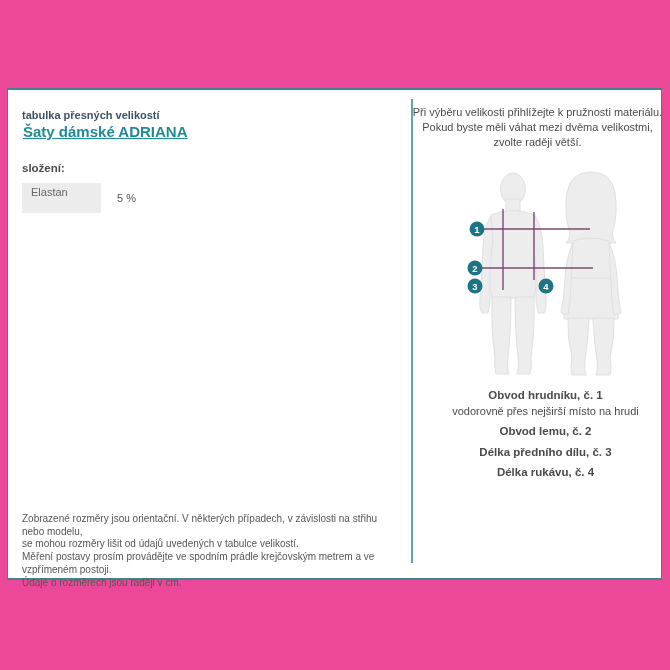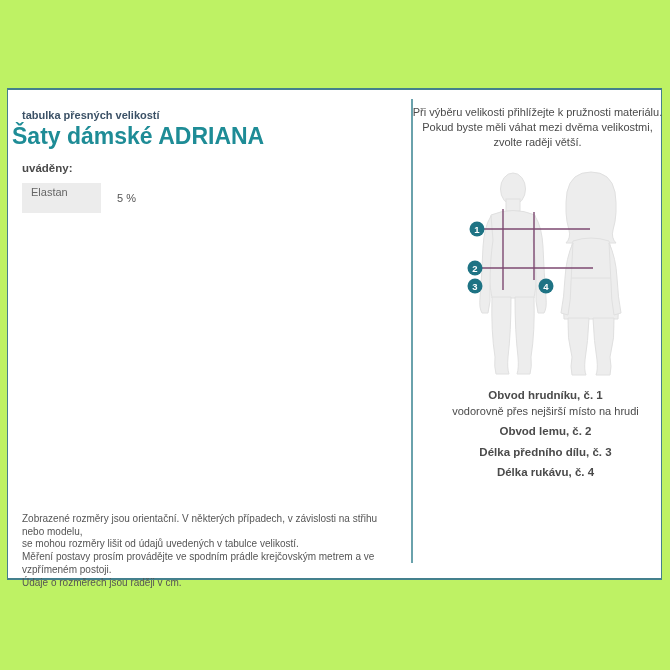--- a/index.html
+++ b/index.html
@@ -1,31 +1,31 @@
 <!DOCTYPE html>
 <html><head>
 <meta charset="utf-8">
 <style>
   * { margin:0; padding:0; box-sizing:border-box; }
   body { font-family:"Liberation Sans", sans-serif; background:#fff; }
-  .page { position:relative; width:670px; height:670px; background:#bef264; overflow:hidden; }
+  .page { position:relative; width:670px; height:670px; background:#ec4899; overflow:hidden; }
 
   .panel-box {
     position:absolute; left:7px; top:88px; width:655px; height:492px;
     background:#fff;
     border:1px solid #44808d; border-top:2px solid #44808d; border-bottom:2px solid #44808d;
   }
   .divider {
     position:absolute; left:403px; top:9px; width:2px; height:464px;
     background:#6aa2ac;
   }
 
   
   .subtitle { position:absolute; left:14px; top:19px; font-size:11px; font-weight:bold; color:#3b5166; }
-  .title    { position:absolute; left:4px; top:33px; font-size:23px; font-weight:bold; color:#1e8c96; }
+  .title    { position:absolute; left:15px; top:33px; font-size:15px; font-weight:bold; color:#1e8c96;text-decoration:underline; }
   .comp-label { position:absolute; left:14px; top:72px; font-size:11.5px; font-weight:bold; color:#4a4a4a; }
   .comp-table { position:absolute; left:14px; top:93px; width:200px; }
   .comp-row { display:flex; align-items:center; margin-bottom:3px; }
   .comp-cell-label {
     width:79px; height:30px; background:#ececec; color:#666;
     font-size:11px; line-height:18px; padding-left:9px;
   }
   .comp-cell-value { margin-left:16px; font-size:11px; color:#555; }
   .disclaimer { position:absolute; left:14px; top:423px; width:380px; font-size:10px; line-height:12.7px; color:#555; }
 
@@ -40,21 +40,21 @@
 </style>
 </head>
 <body>
 
 <div class="page">
   <div class="panel-box">
     <div class="divider"></div>
 
     <div class="subtitle">tabulka přesných velikostí</div>
     <div class="title">Šaty dámské ADRIANA</div>
-    <div class="comp-label">uváděny:</div>
+    <div class="comp-label">složení:</div>
 
     <div class="comp-table">
       <div class="comp-row">
         <div class="comp-cell-label">Elastan</div>
         <div class="comp-cell-value">5 %</div>
       </div>
     </div>
 
     <div class="disclaimer">
       <div>Zobrazené rozměry jsou orientační. V některých případech, v závislosti na střihu nebo modelu,</div>

